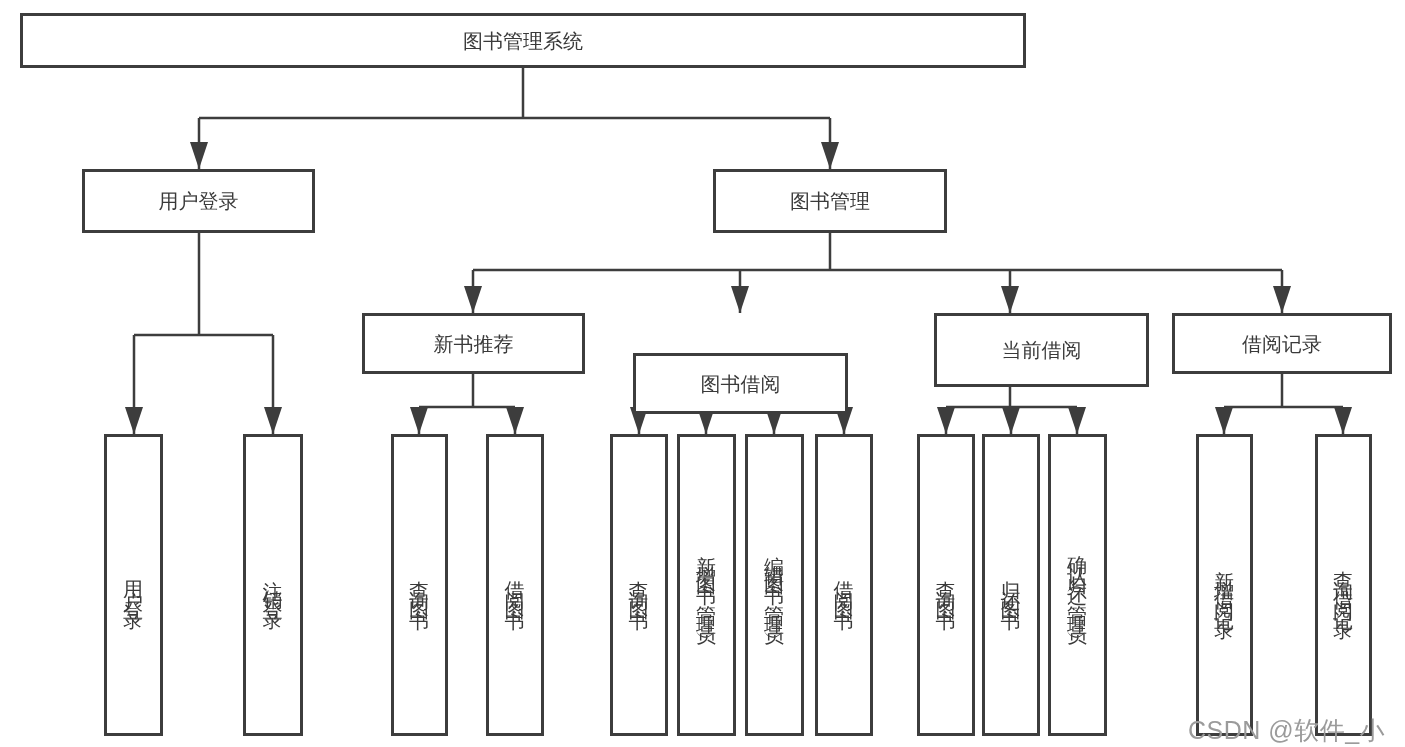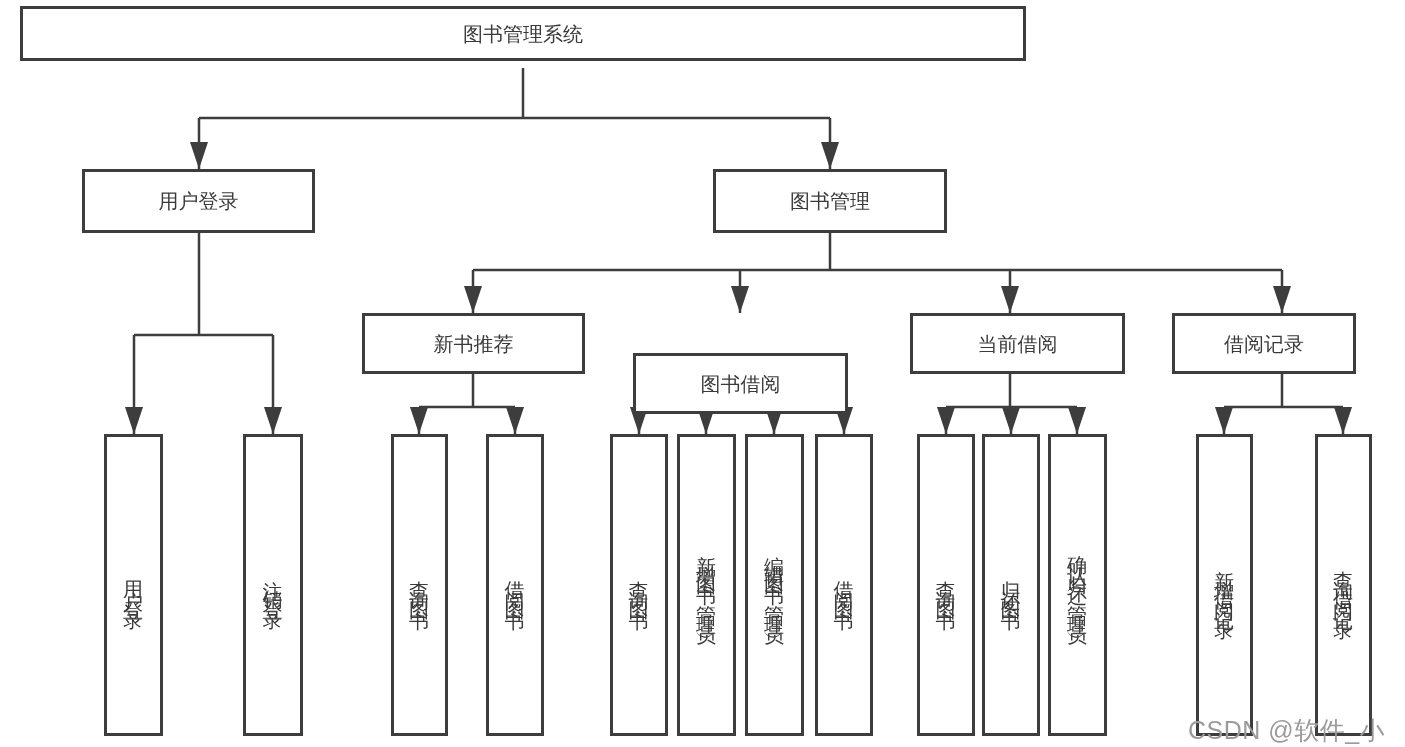--- a/index.html
+++ b/index.html
@@ -37,27 +37,27 @@
     z-index: 2;
     white-space: nowrap;
   }
   .node-v {
     writing-mode: vertical-rl;
     text-orientation: mixed;
     letter-spacing: 10px;
     white-space: normal;
   }
   
-  .n-root   { left: 20px;   top: 6px;  width: 1006px; height: 55px; }
+  .n-root   { left: 20px;   top: 13px;  width: 1006px; height: 55px; }
   .n-l2a    { left: 82px;   top: 169px; width: 233px;  height: 64px; }
   .n-l2b    { left: 713px;  top: 169px; width: 234px;  height: 64px; }
   .n-l3a    { left: 362px;  top: 313px; width: 223px;  height: 61px; }
   .n-l3b    { left: 633px;  top: 313px; width: 215px;  height: 61px; margin-top: 40px; }
-  .n-l3c    { left: 910px;  top: 313px; width: 215px;  height: 61px; }
-  .n-l3d    { left: 1172px; top: 313px; width: 184px;  height: 61px; }
+  .n-l3c    { left: 934px;  top: 313px; width: 215px;  height: 74px; }
+  .n-l3d    { left: 1172px; top: 313px; width: 220px;  height: 61px; }
   .n-a1 { left: 104px;  top: 434px; width: 59px; height: 302px; }
   .n-a2 { left: 243px;  top: 434px; width: 60px; height: 302px; }
   .n-b1 { left: 391px;  top: 434px; width: 57px; height: 302px; }
   .n-b2 { left: 486px;  top: 434px; width: 58px; height: 302px; }
   .n-c1 { left: 610px;  top: 434px; width: 58px; height: 302px; }
   .n-c2 { left: 677px;  top: 434px; width: 59px; height: 302px; }
   .n-c3 { left: 745px;  top: 434px; width: 59px; height: 302px; }
   .n-c4 { left: 815px;  top: 434px; width: 58px; height: 302px; }
   .n-d1 { left: 917px;  top: 434px; width: 58px; height: 302px; }
   .n-d2 { left: 982px;  top: 434px; width: 58px; height: 302px; }

